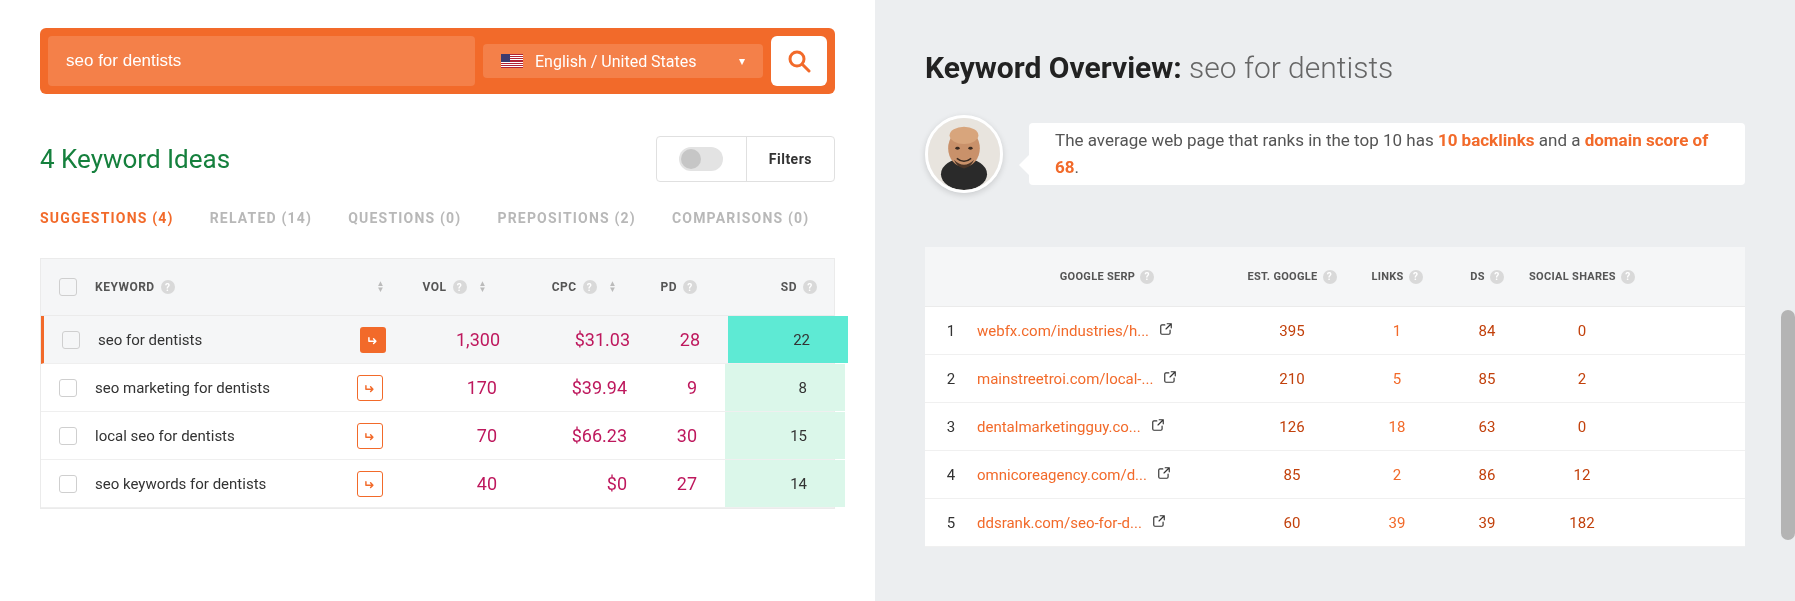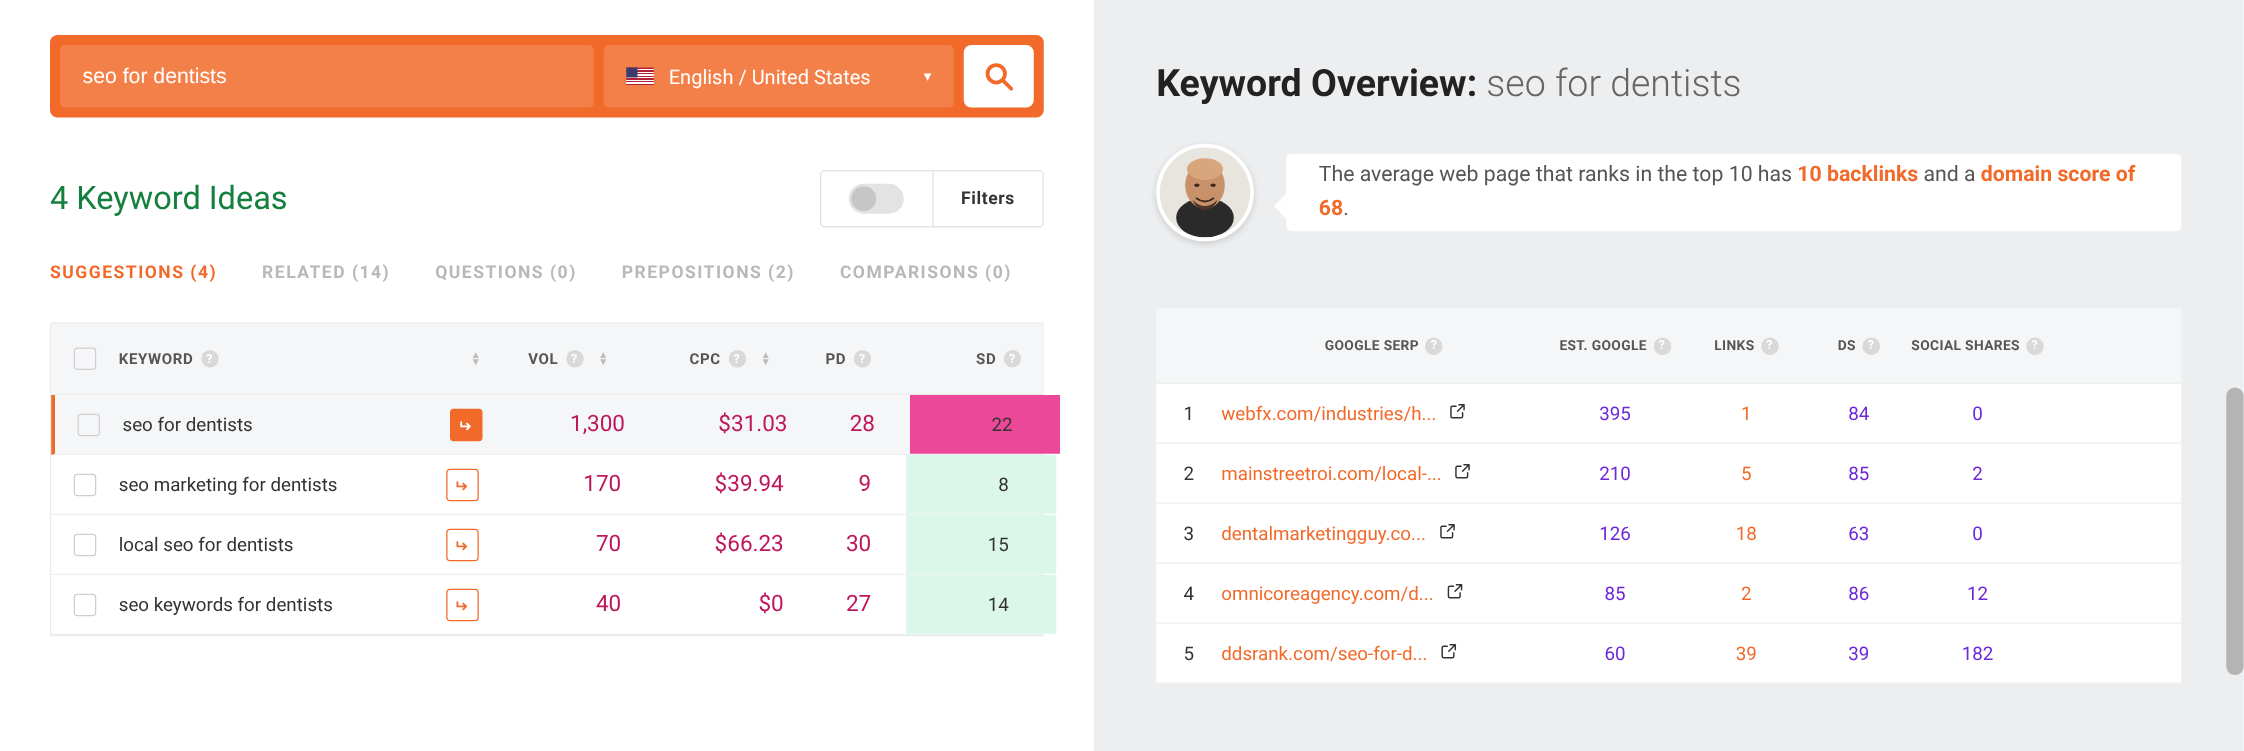--- a/index.html
+++ b/index.html
@@ -49,21 +49,21 @@
     border: none;
     color: #fff;
     font-size: 17px;
     padding: 0 18px;
     border-radius: 4px;
     outline: none;
   }
   .search-input::placeholder { color: #fff; opacity: 0.9; }
   .lang-select {
     width: 280px;
-    height: 50px;
+    height: 34px;
     background: rgba(255,255,255,0.15);
     border-radius: 4px;
     display: flex;
     align-items: center;
     padding: 0 18px;
     color: #fff;
     font-size: 16px;
     gap: 12px;
     cursor: pointer;
   }
@@ -252,21 +252,21 @@
   }
   .sd-cell {
     text-align: right;
     padding-right: 38px;
     font-size: 15px;
     height: 100%;
     display: flex;
     align-items: center;
     justify-content: flex-end;
   }
-  .sd-dark { background: #ec4899; }
+  .sd-dark { background: #5eead4; }
   .sd-light { background: #dbf7ea; }
 
   
   .overview-title {
     font-size: 30px;
     font-weight: 300;
     color: #222;
   }
   .overview-title b { font-weight: 700; }
   .overview-kw { color: #666; font-weight: 300; }
@@ -346,21 +346,21 @@
     color: #333;
   }
   .url-cell {
     display: flex;
     align-items: center;
     gap: 10px;
     font-size: 15px;
   }
   .url-text { color: #f26a2a; overflow: hidden; text-overflow: ellipsis; white-space: nowrap; max-width: 190px; }
   .ext-icon { color: #555; font-size: 14px; cursor: pointer; }
-  .serp-num { text-align: center; font-size: 15px; color: #6d28d9; }
+  .serp-num { text-align: center; font-size: 15px; color: #c2410c; }
   .serp-links { text-align: center; font-size: 15px; color: #f26a2a; }
 </style>
 </head>
 <body>
 
 <div class="left-panel">
 
   <div class="search-box">
     <input class="search-input" type="text" value="seo for dentists" style="">
     <div class="lang-select">

